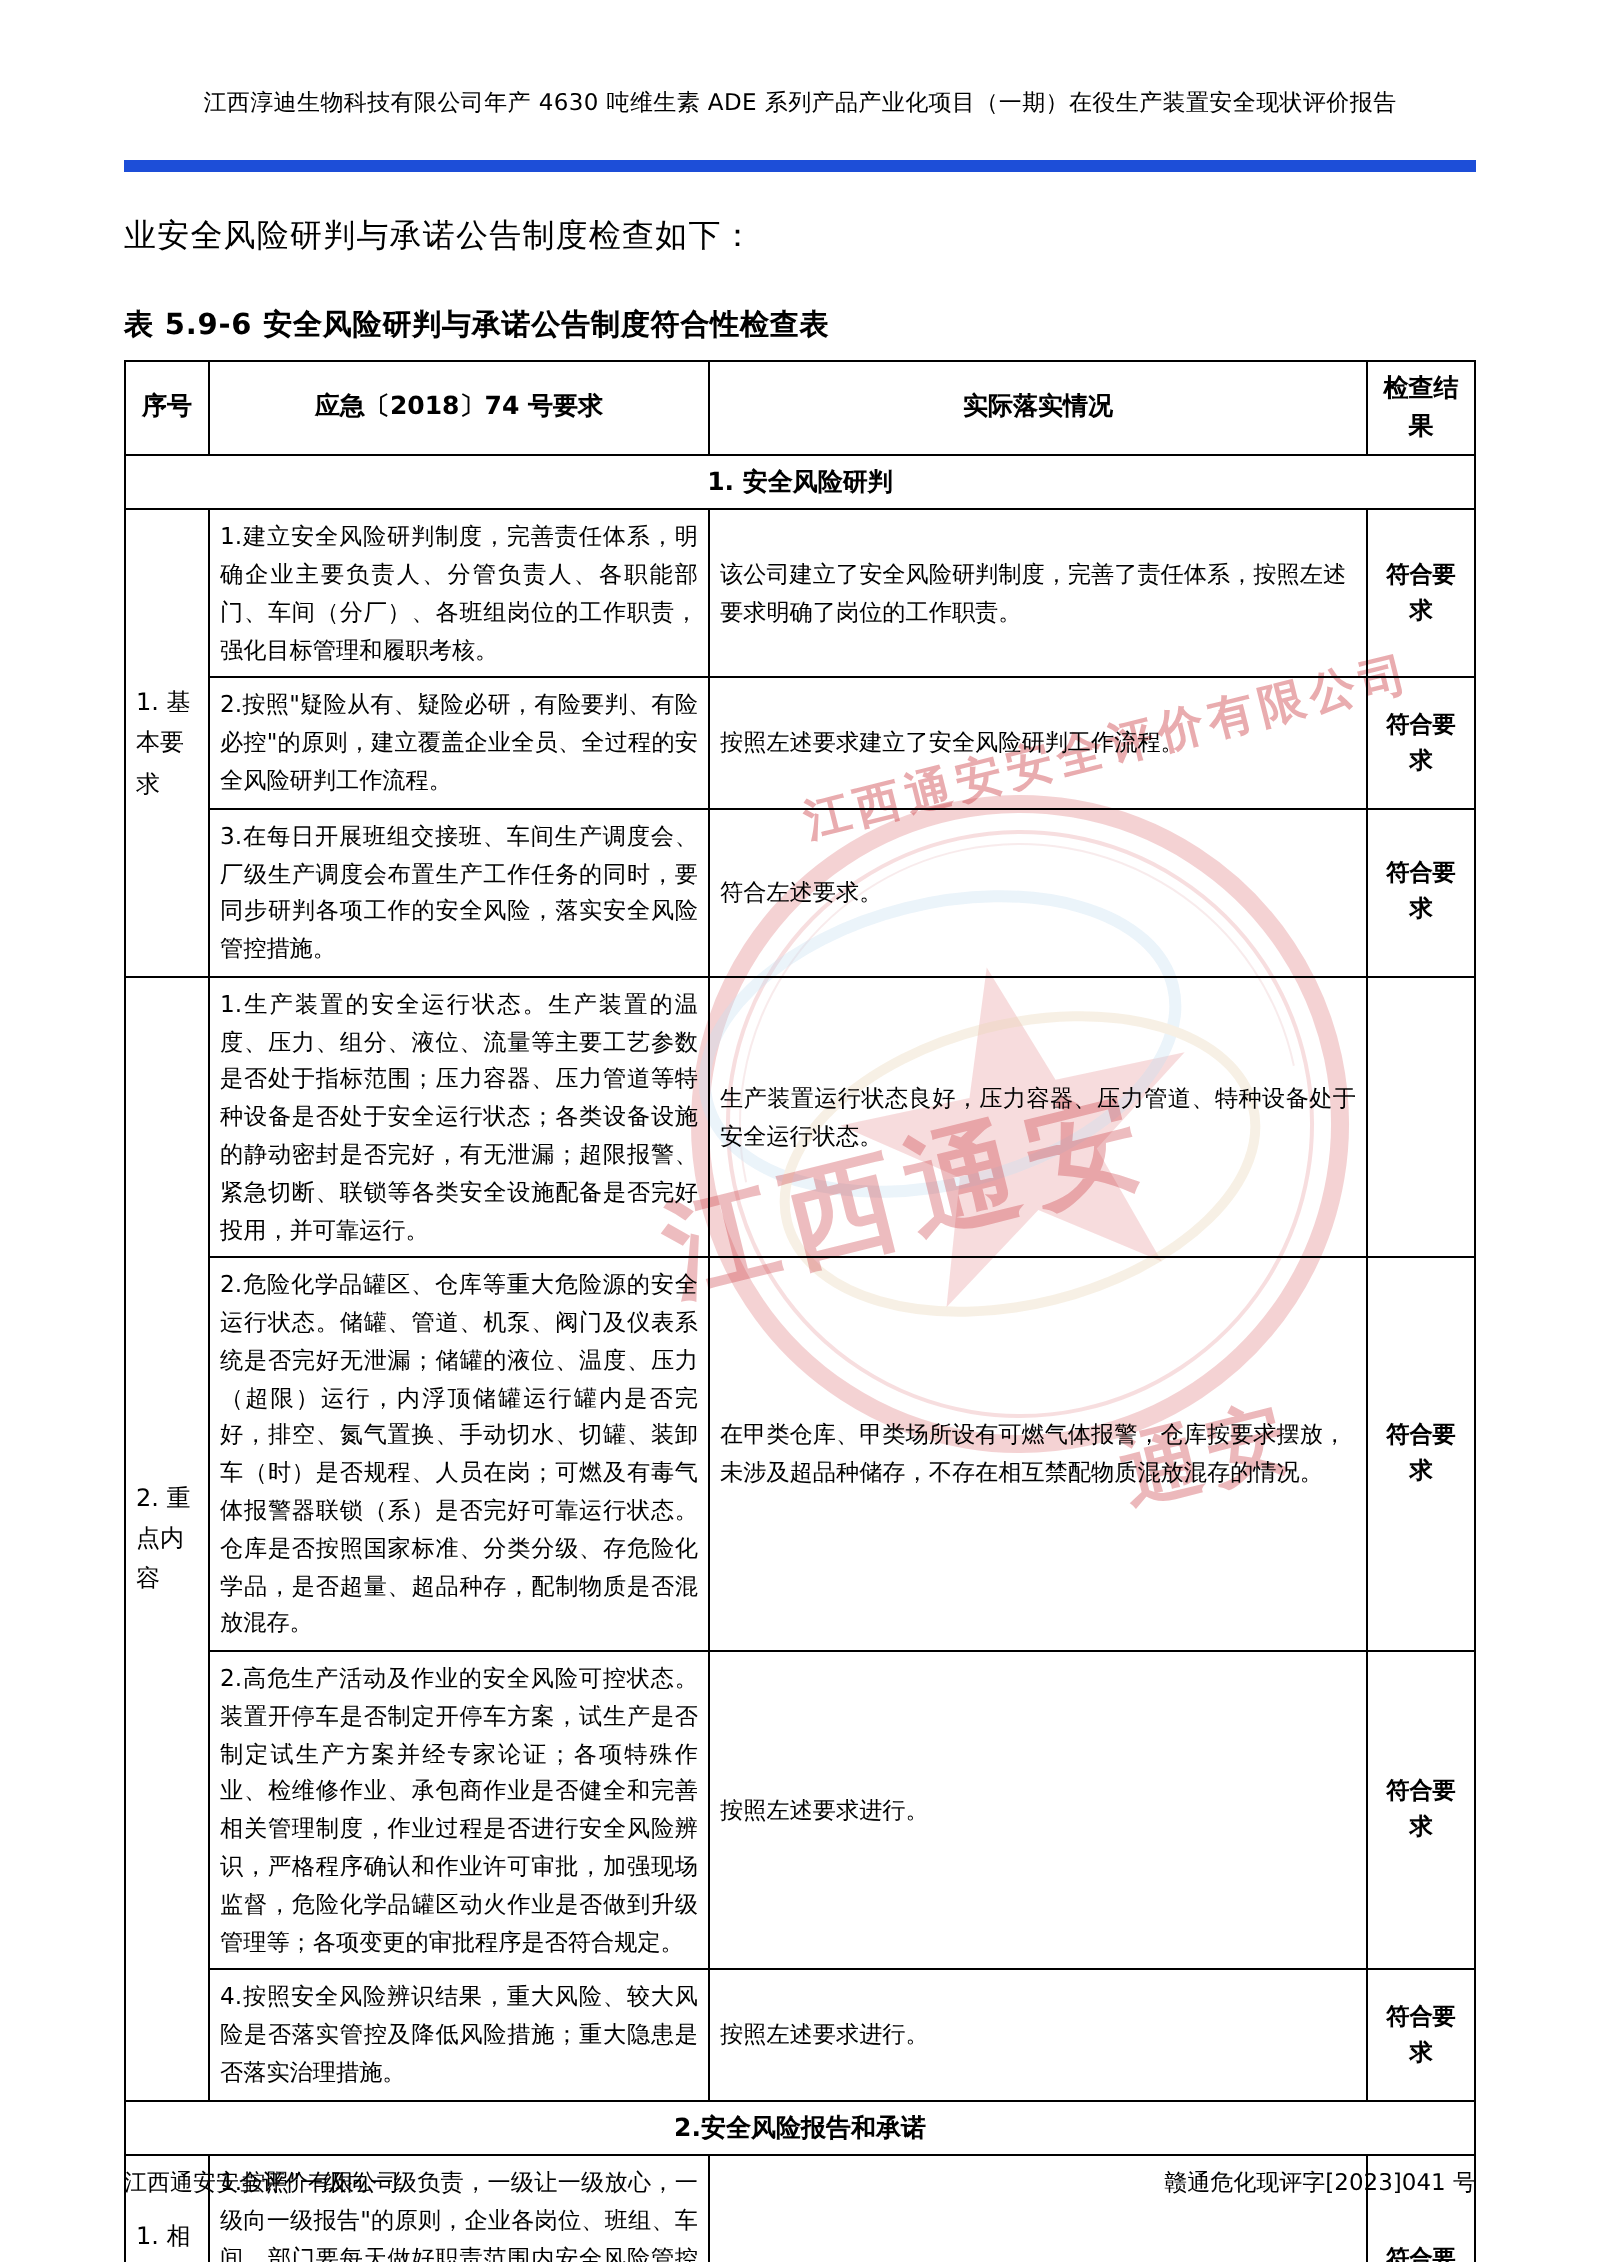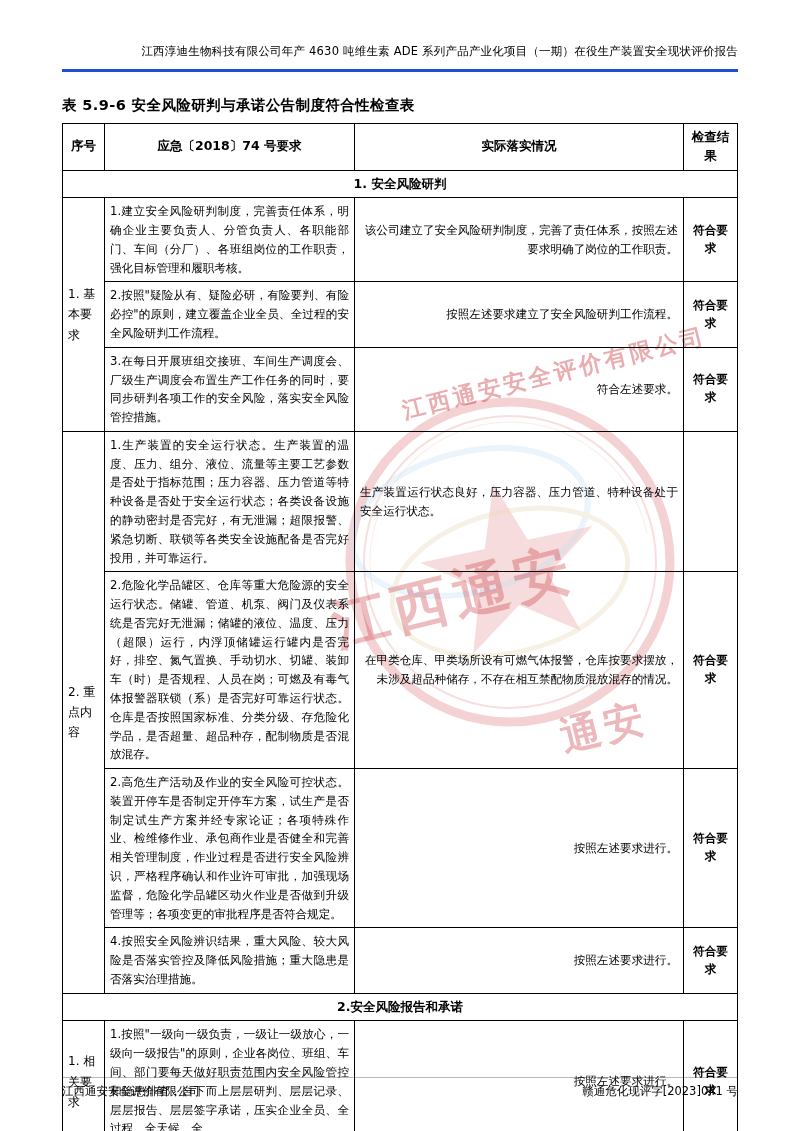--- a/index.html
+++ b/index.html
@@ -12,25 +12,25 @@
     overflow:hidden;
   }
   .page{
     position:relative;
     width:800px;height:1131px;
     box-sizing:border-box;
     padding:44px 62px 30px 62px;
   }
   
   .header{
-    text-align:right;
+    text-align:center;
     font-size:11.5px;
     letter-spacing:.2px;
-    padding-bottom:10px;
-    border-bottom:3px solid #1d4ed8;
+    padding-bottom:21px;
+    border-bottom:6px solid #1d4ed8;
     white-space:nowrap;
   }
   
   .intro{
     margin-top:22px;
     font-size:16px;
     letter-spacing:.6px;
   }
   
   .caption{
@@ -76,21 +76,21 @@
     line-height:1.7;
     width:40px;
   }
   td.req{
     text-align:justify;
     text-justify:inter-ideograph;
     font-size:11.6px;
     line-height:1.62;
   }
   td.actual{
-    text-align:right;
+    text-align:left;
     font-size:11.6px;
     line-height:1.62;
   }
   td.actual.just{
     text-align:justify;
     text-justify:inter-ideograph;
   }
   td.result{
     text-align:center;
     font-size:11.6px;
@@ -179,20 +179,21 @@
       <ellipse cx="170" cy="170" rx="120" ry="70" fill="none" stroke="#7fb8e0" stroke-width="6" transform="rotate(-14 170 170)"></ellipse>
       <ellipse cx="210" cy="230" rx="120" ry="70" fill="none" stroke="#cfa35a" stroke-width="5" transform="rotate(-14 210 230)"></ellipse>
     </g>
   </svg>
   <div class="wm-text wm1">江西通安安全评价有限公司</div>
   <div class="wm-text wm2">江西通安</div>
   <div class="wm-text wm3">通安</div>
 
   <div class="header">江西淳迪生物科技有限公司年产 4630 吨维生素 ADE 系列产品产业化项目（一期）在役生产装置安全现状评价报告</div>
 
+  <div class="intro">业安全风险研判与承诺公告制度检查如下：</div>
 
   <div class="caption">表 5.9-6    安全风险研判与承诺公告制度符合性检查表</div>
 
   <table class="main">
     <colgroup>
       <col class="c1">
         <col class="c2">
         <col class="c3">
         <col class="c4">
     </colgroup>

